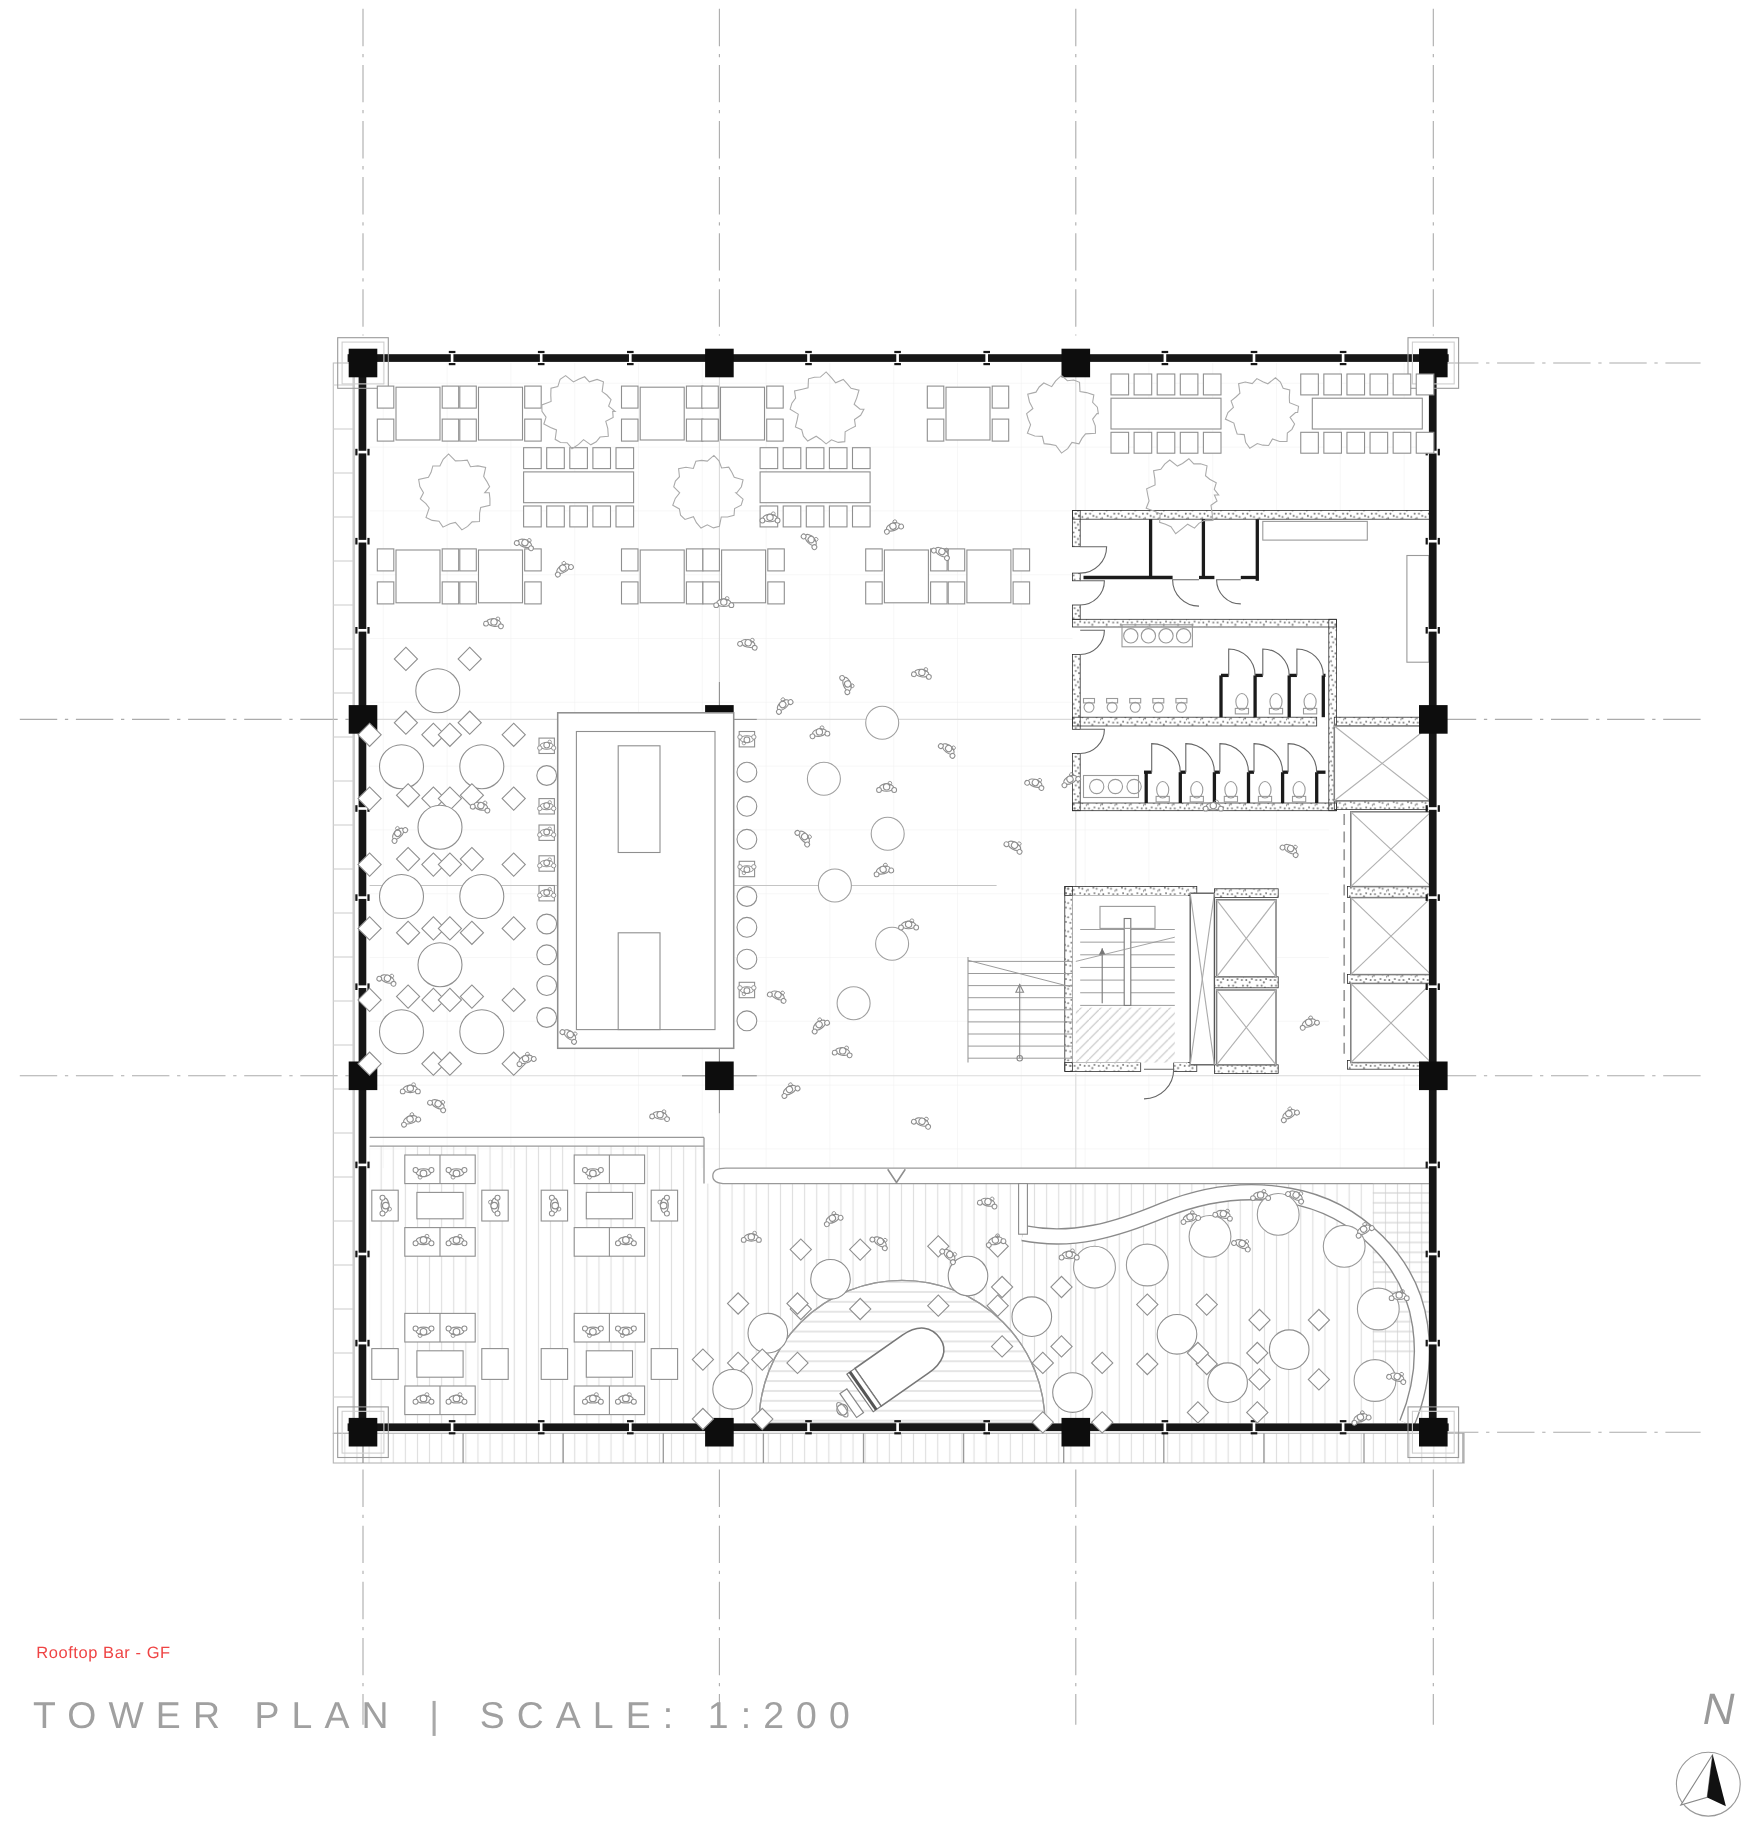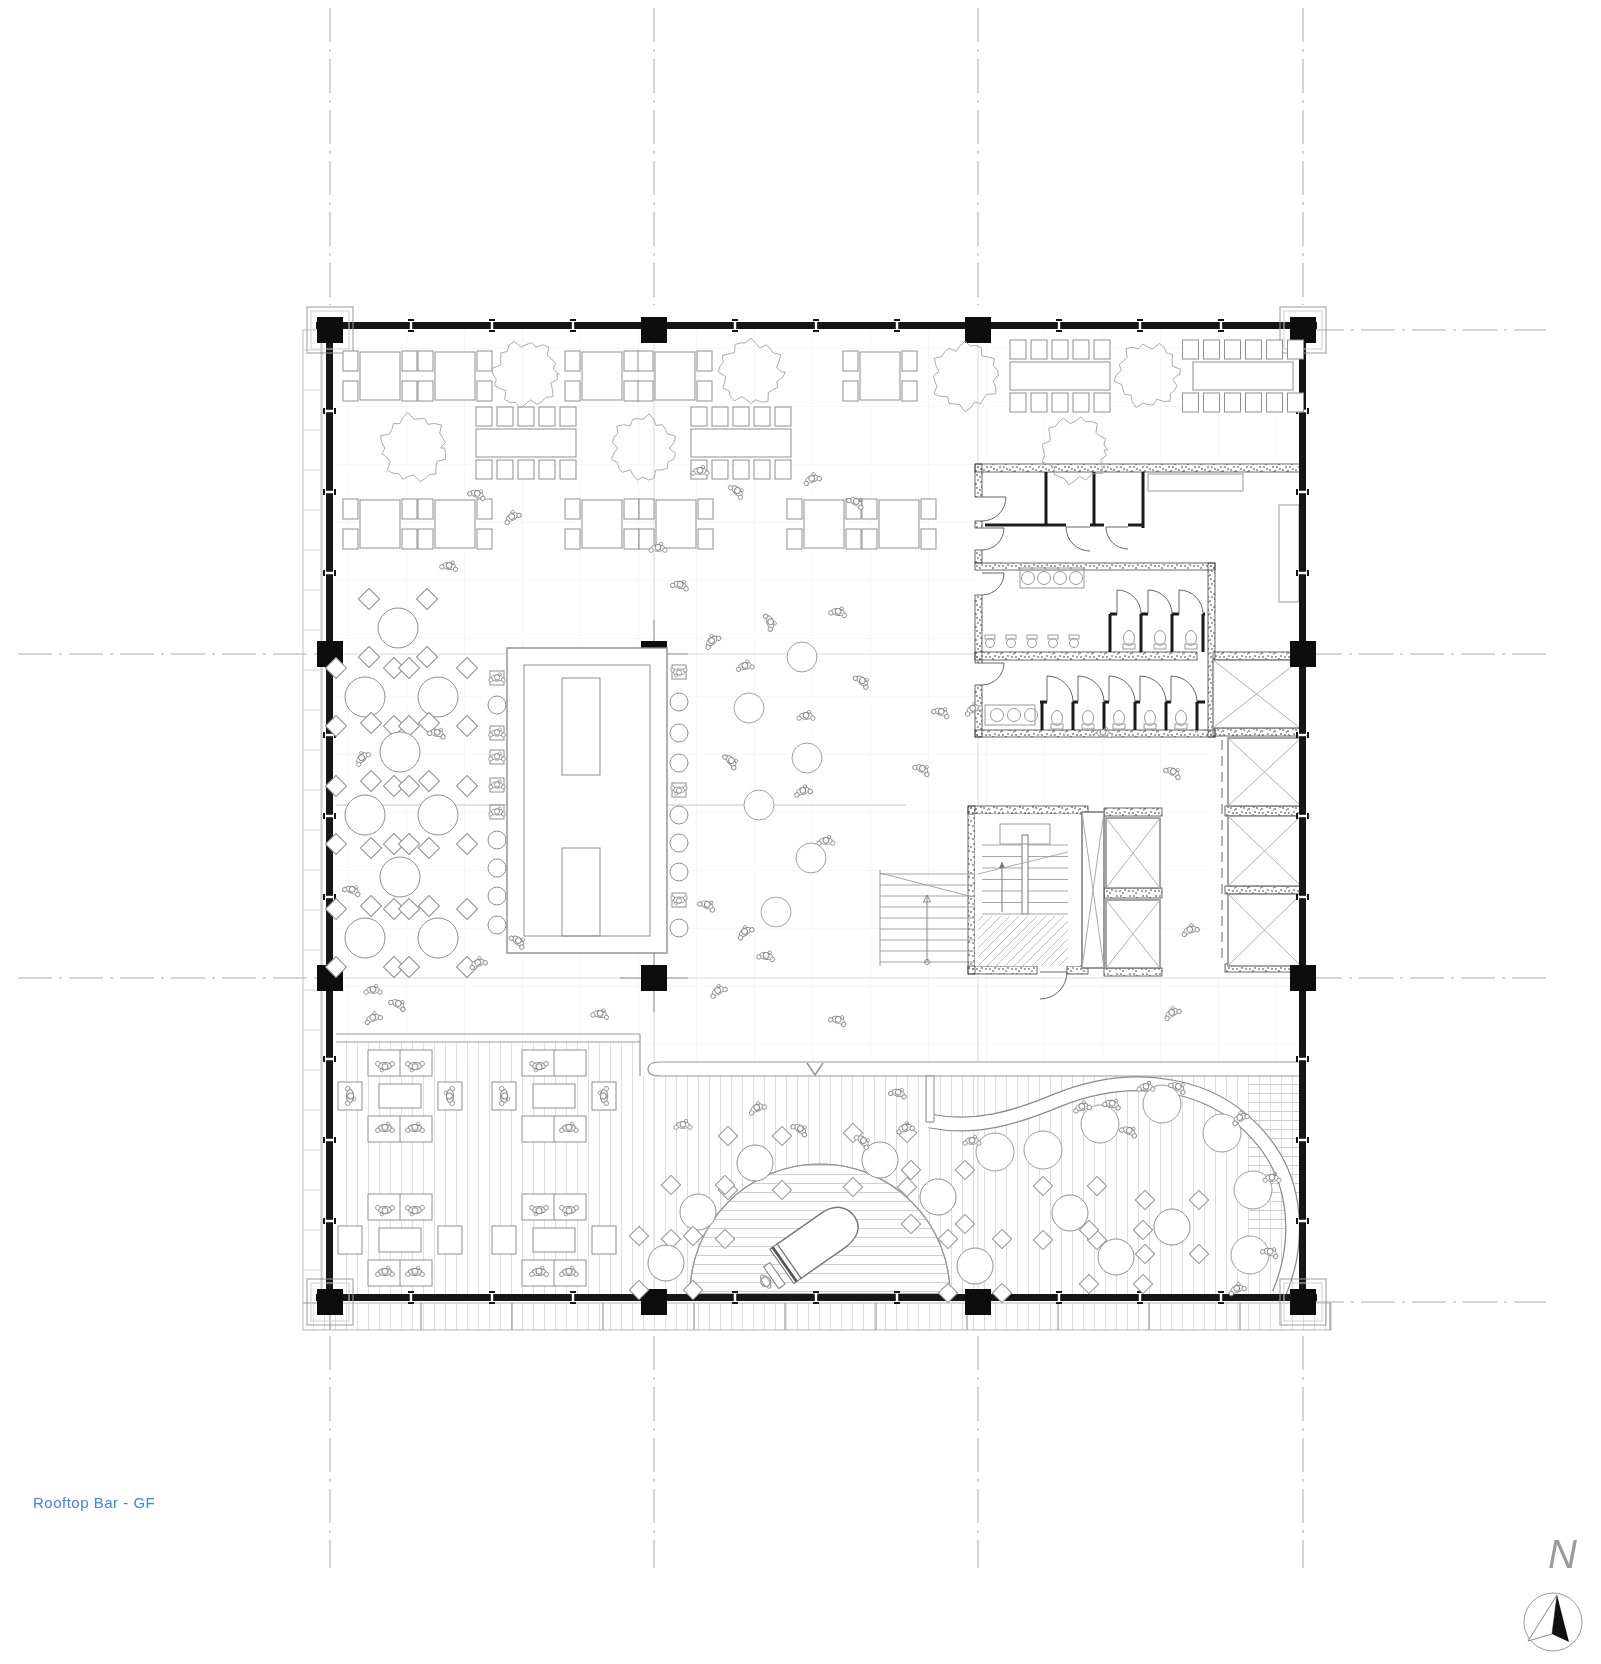--- a/index.html
+++ b/index.html
@@ -1,19 +1,19 @@
 <!DOCTYPE html>
 <html><head>
 <meta charset="utf-8">
 <style>
   html,body{margin:0;padding:0;background:#ffffff;}
   .sheet{position:relative;width:1601px;height:1664px;background:#fff;overflow:hidden;
          font-family:"Liberation Sans", sans-serif;}
   .sheet svg{position:absolute;left:0;top:0;}
-  .sub{position:absolute;left:33px;top:1494px;font-size:15px;color:#3b82f6;letter-spacing:.5px;}
+  .sub{position:absolute;left:33px;top:1494px;font-size:15px;color:#ef4444;letter-spacing:.5px;}
   .title-row{position:absolute;left:30px;top:1541px;font-size:34px;color:#a0a0a0;
              letter-spacing:11px;white-space:nowrap;}
   .title-row .sep{margin:0 26px;color:#a8a8a8;}
   .north{position:absolute;left:1548px;top:1532px;font-size:40px;font-style:italic;color:#9a9a9a;}
 </style>
 </head>
 <body>
 
 <div class="sheet">
   <svg width="1601" height="1664" viewBox="0 0 1601 1664">
@@ -1253,14 +1253,15 @@
         <circle cx="0" cy="-0.6" r="2.5" fill="#fff" stroke="#8f8f8f" stroke-width="0.9"></circle>
         <circle cx="-6" cy="1.9" r="1.9" fill="#fff" stroke="#8f8f8f" stroke-width="0.8"></circle>
         <circle cx="6" cy="1.9" r="1.9" fill="#fff" stroke="#8f8f8f" stroke-width="0.8"></circle>
         <circle cx="2.6" cy="-3.4" r="1.5" fill="none" stroke="#8f8f8f" stroke-width="0.7"></circle>
       </g>
       <circle cx="1553" cy="1622" r="29" fill="none" stroke="#999"></circle>
       <polygon points="1557,1595 1528,1641 1552,1634" fill="#fff" stroke="#888"></polygon>
       <polygon points="1557,1595 1552,1634 1569,1642" fill="#111"></polygon>
     </svg>
   <div class="sub">Rooftop Bar - GF</div>
+  <div class="title-row"><span>TOWER PLAN</span><span class="sep">|</span><span>SCALE: 1:200</span></div>
   <div class="north">N</div>
 </div>
 
 </body></html>

